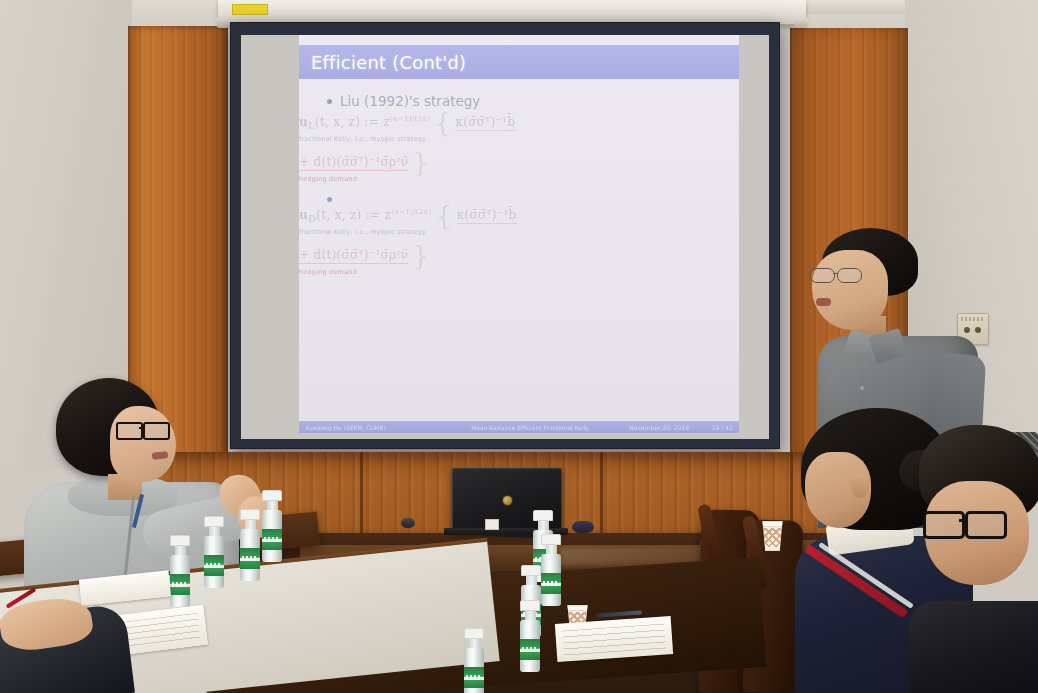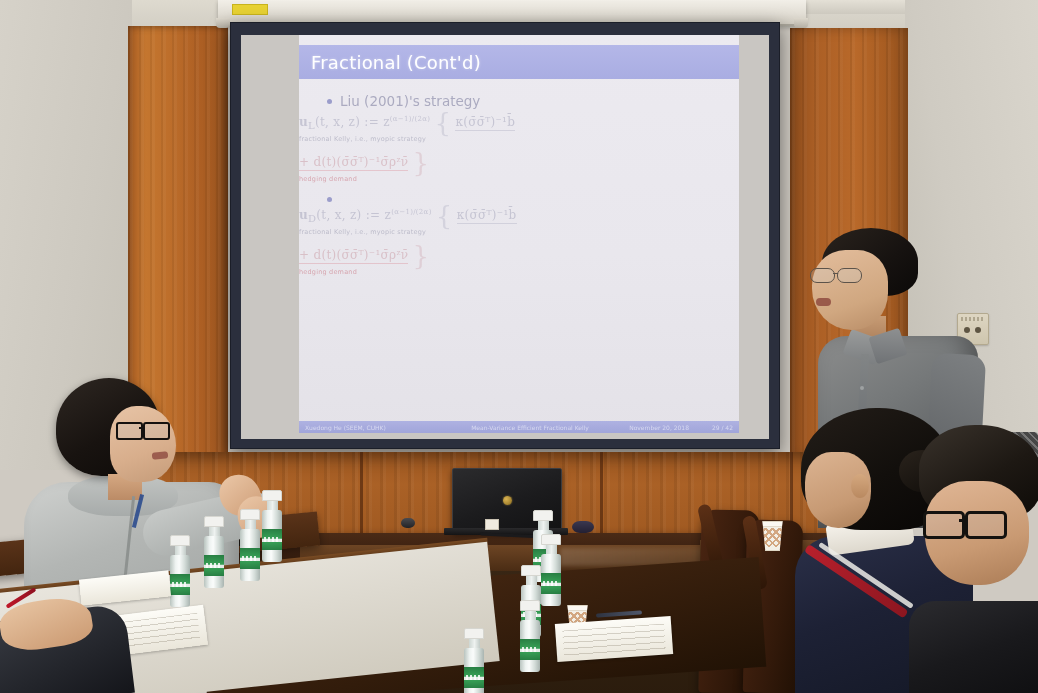--- a/index.html
+++ b/index.html
@@ -552,28 +552,28 @@
     <div class="housing-endcap" style="left:-2px"></div>
     <div class="housing-endcap" style="right:-2px"></div>
   </div>
 
   <div class="screen-frame">
     <div class="screen-surface">
 
       <div class="slide">
 
         <div class="slide-titlebar">
-          <div class="slide-title">Fractional (Cont'd)</div>
+          <div class="slide-title">Efficient (Cont'd)</div>
         </div>
 
         <div class="slide-body">
 
           <div class="bullet-row">
             <div class="bullet-dot"></div>
-            <div class="bullet-text">Liu (2001)'s strategy</div>
+            <div class="bullet-text">Liu (1992)'s strategy</div>
           </div>
 
           <div class="formula-block">
             <div class="formula-main">
               <span class="lhs">u</span><sub>L</sub><span>(t, x, z) :=</span>
               <span>z</span><sup>(α−1)/(2α)</sup>
               <span class="brace">{</span>
               <span class="underbrace-wrap">
                 <span>κ(σ̄σ̄ᵀ)⁻¹b̄</span>
                 <span class="ub-line"></span>

